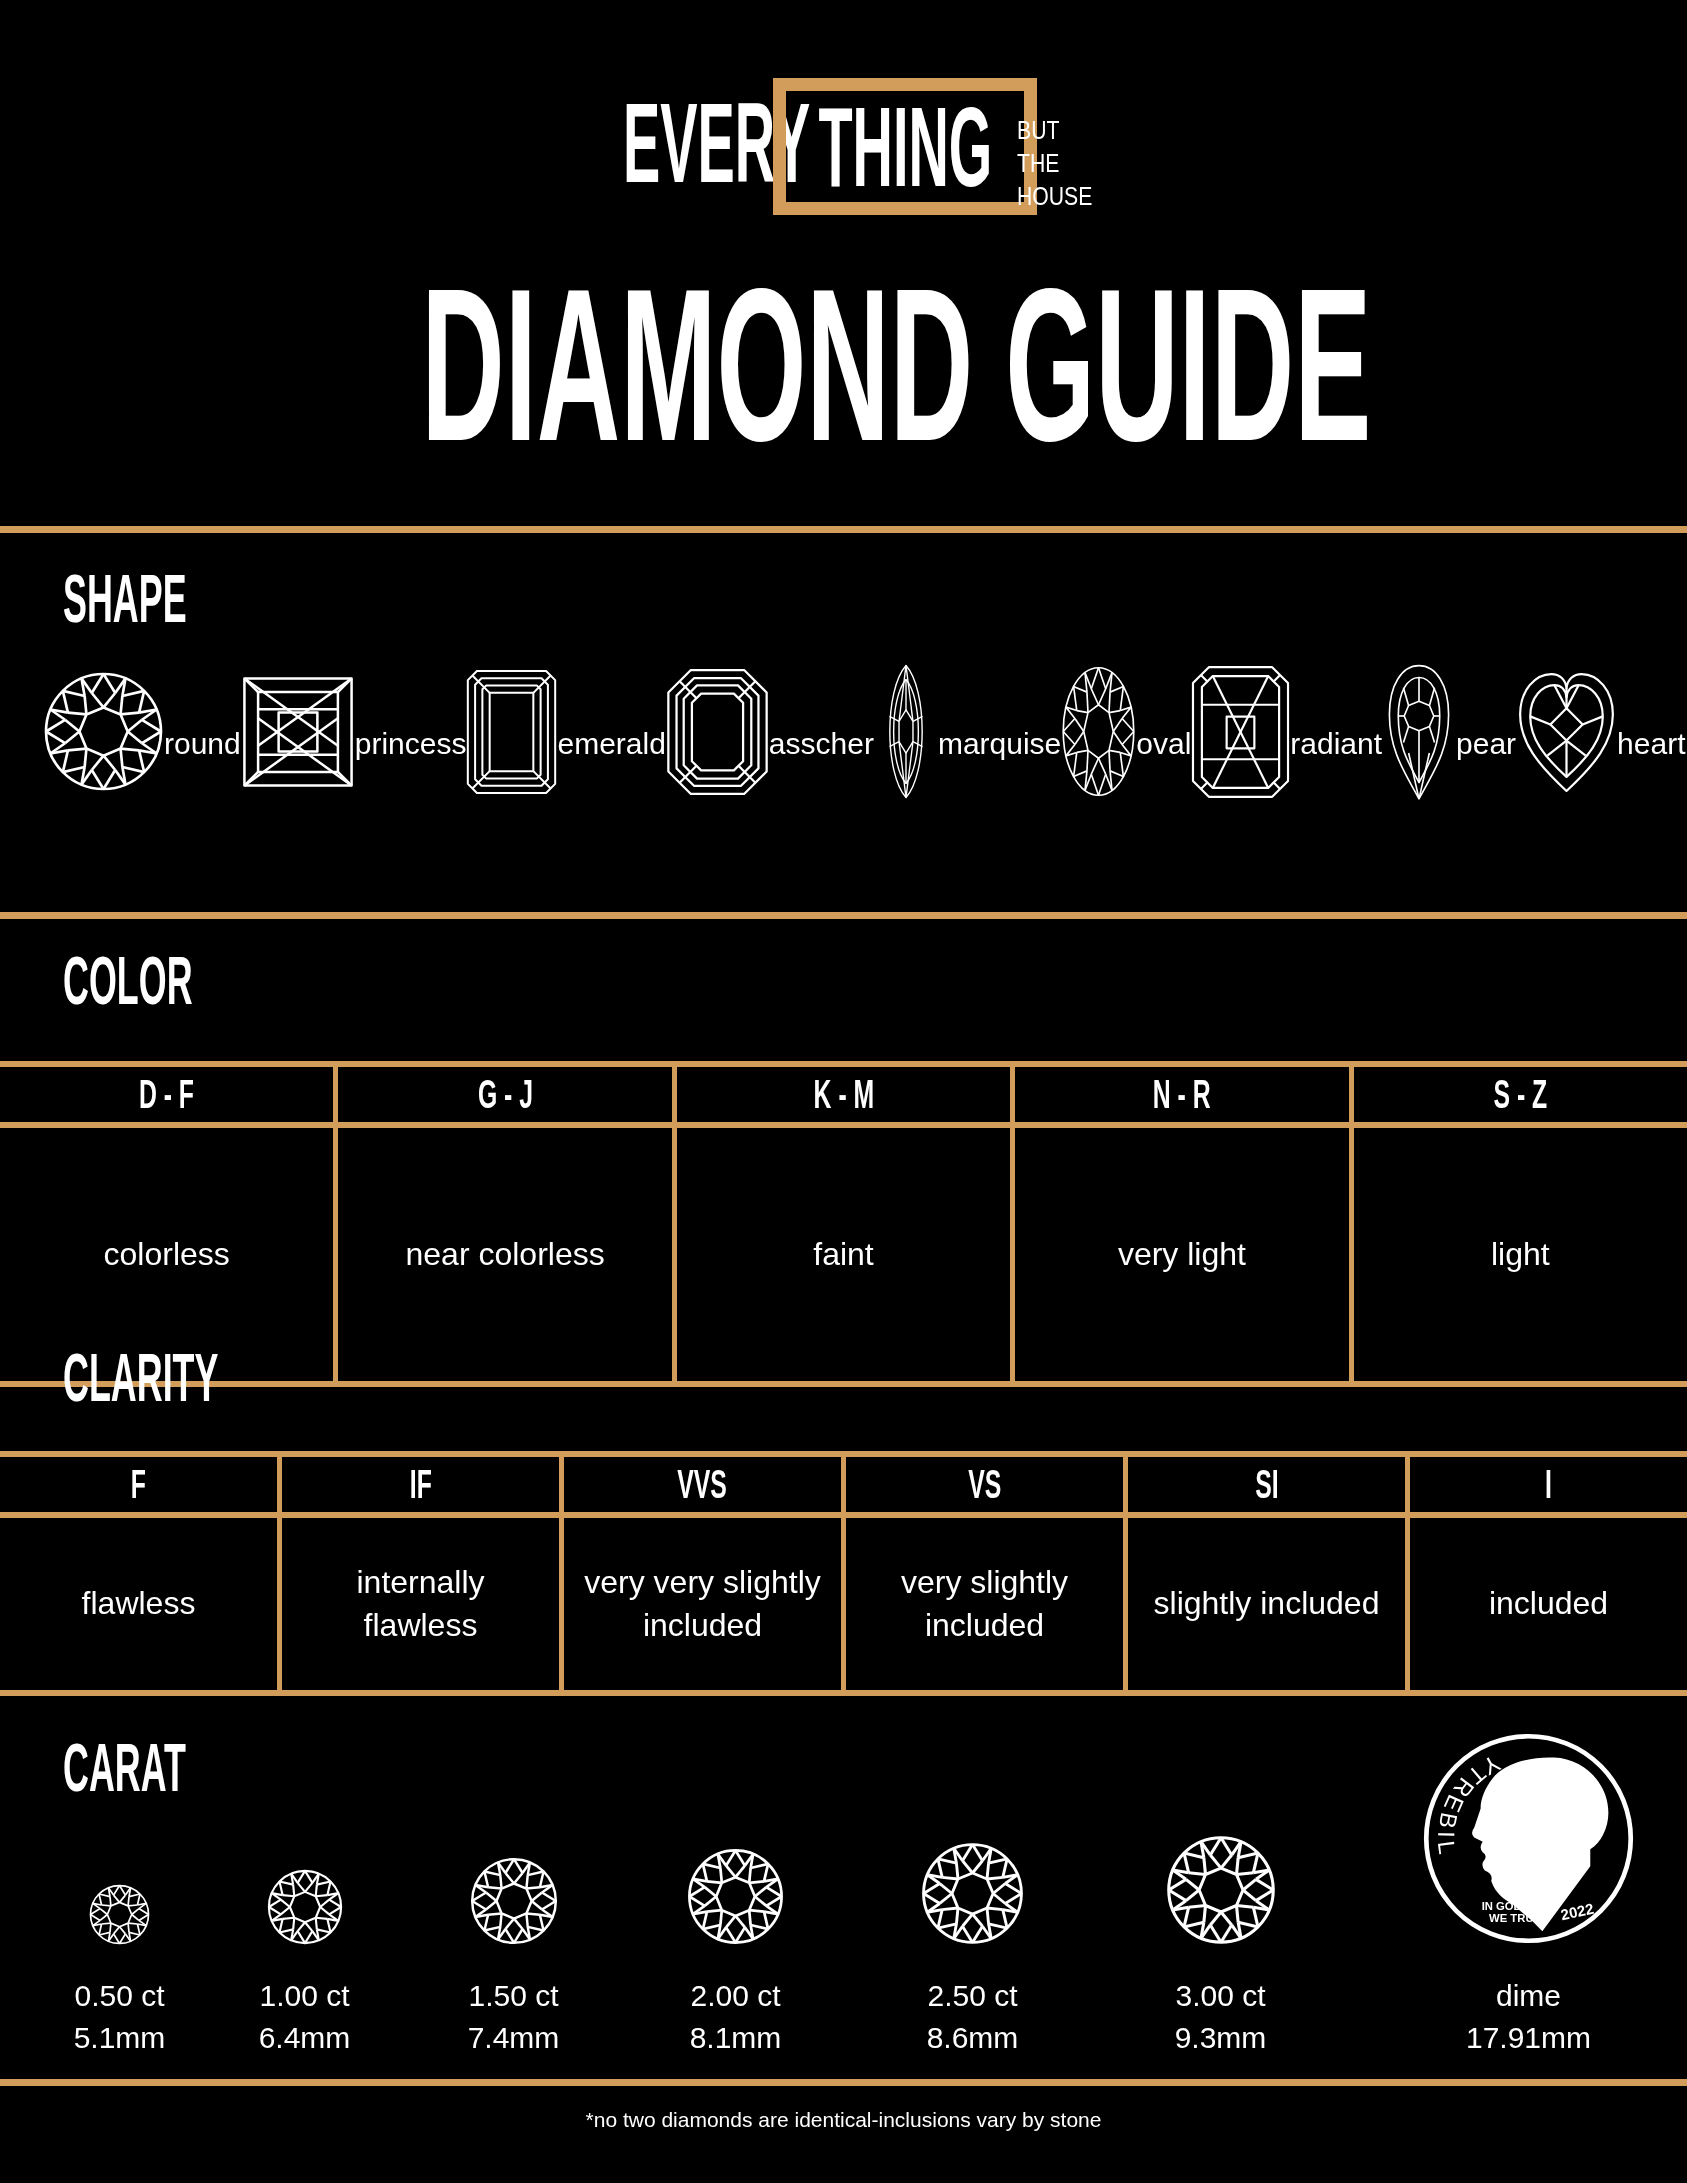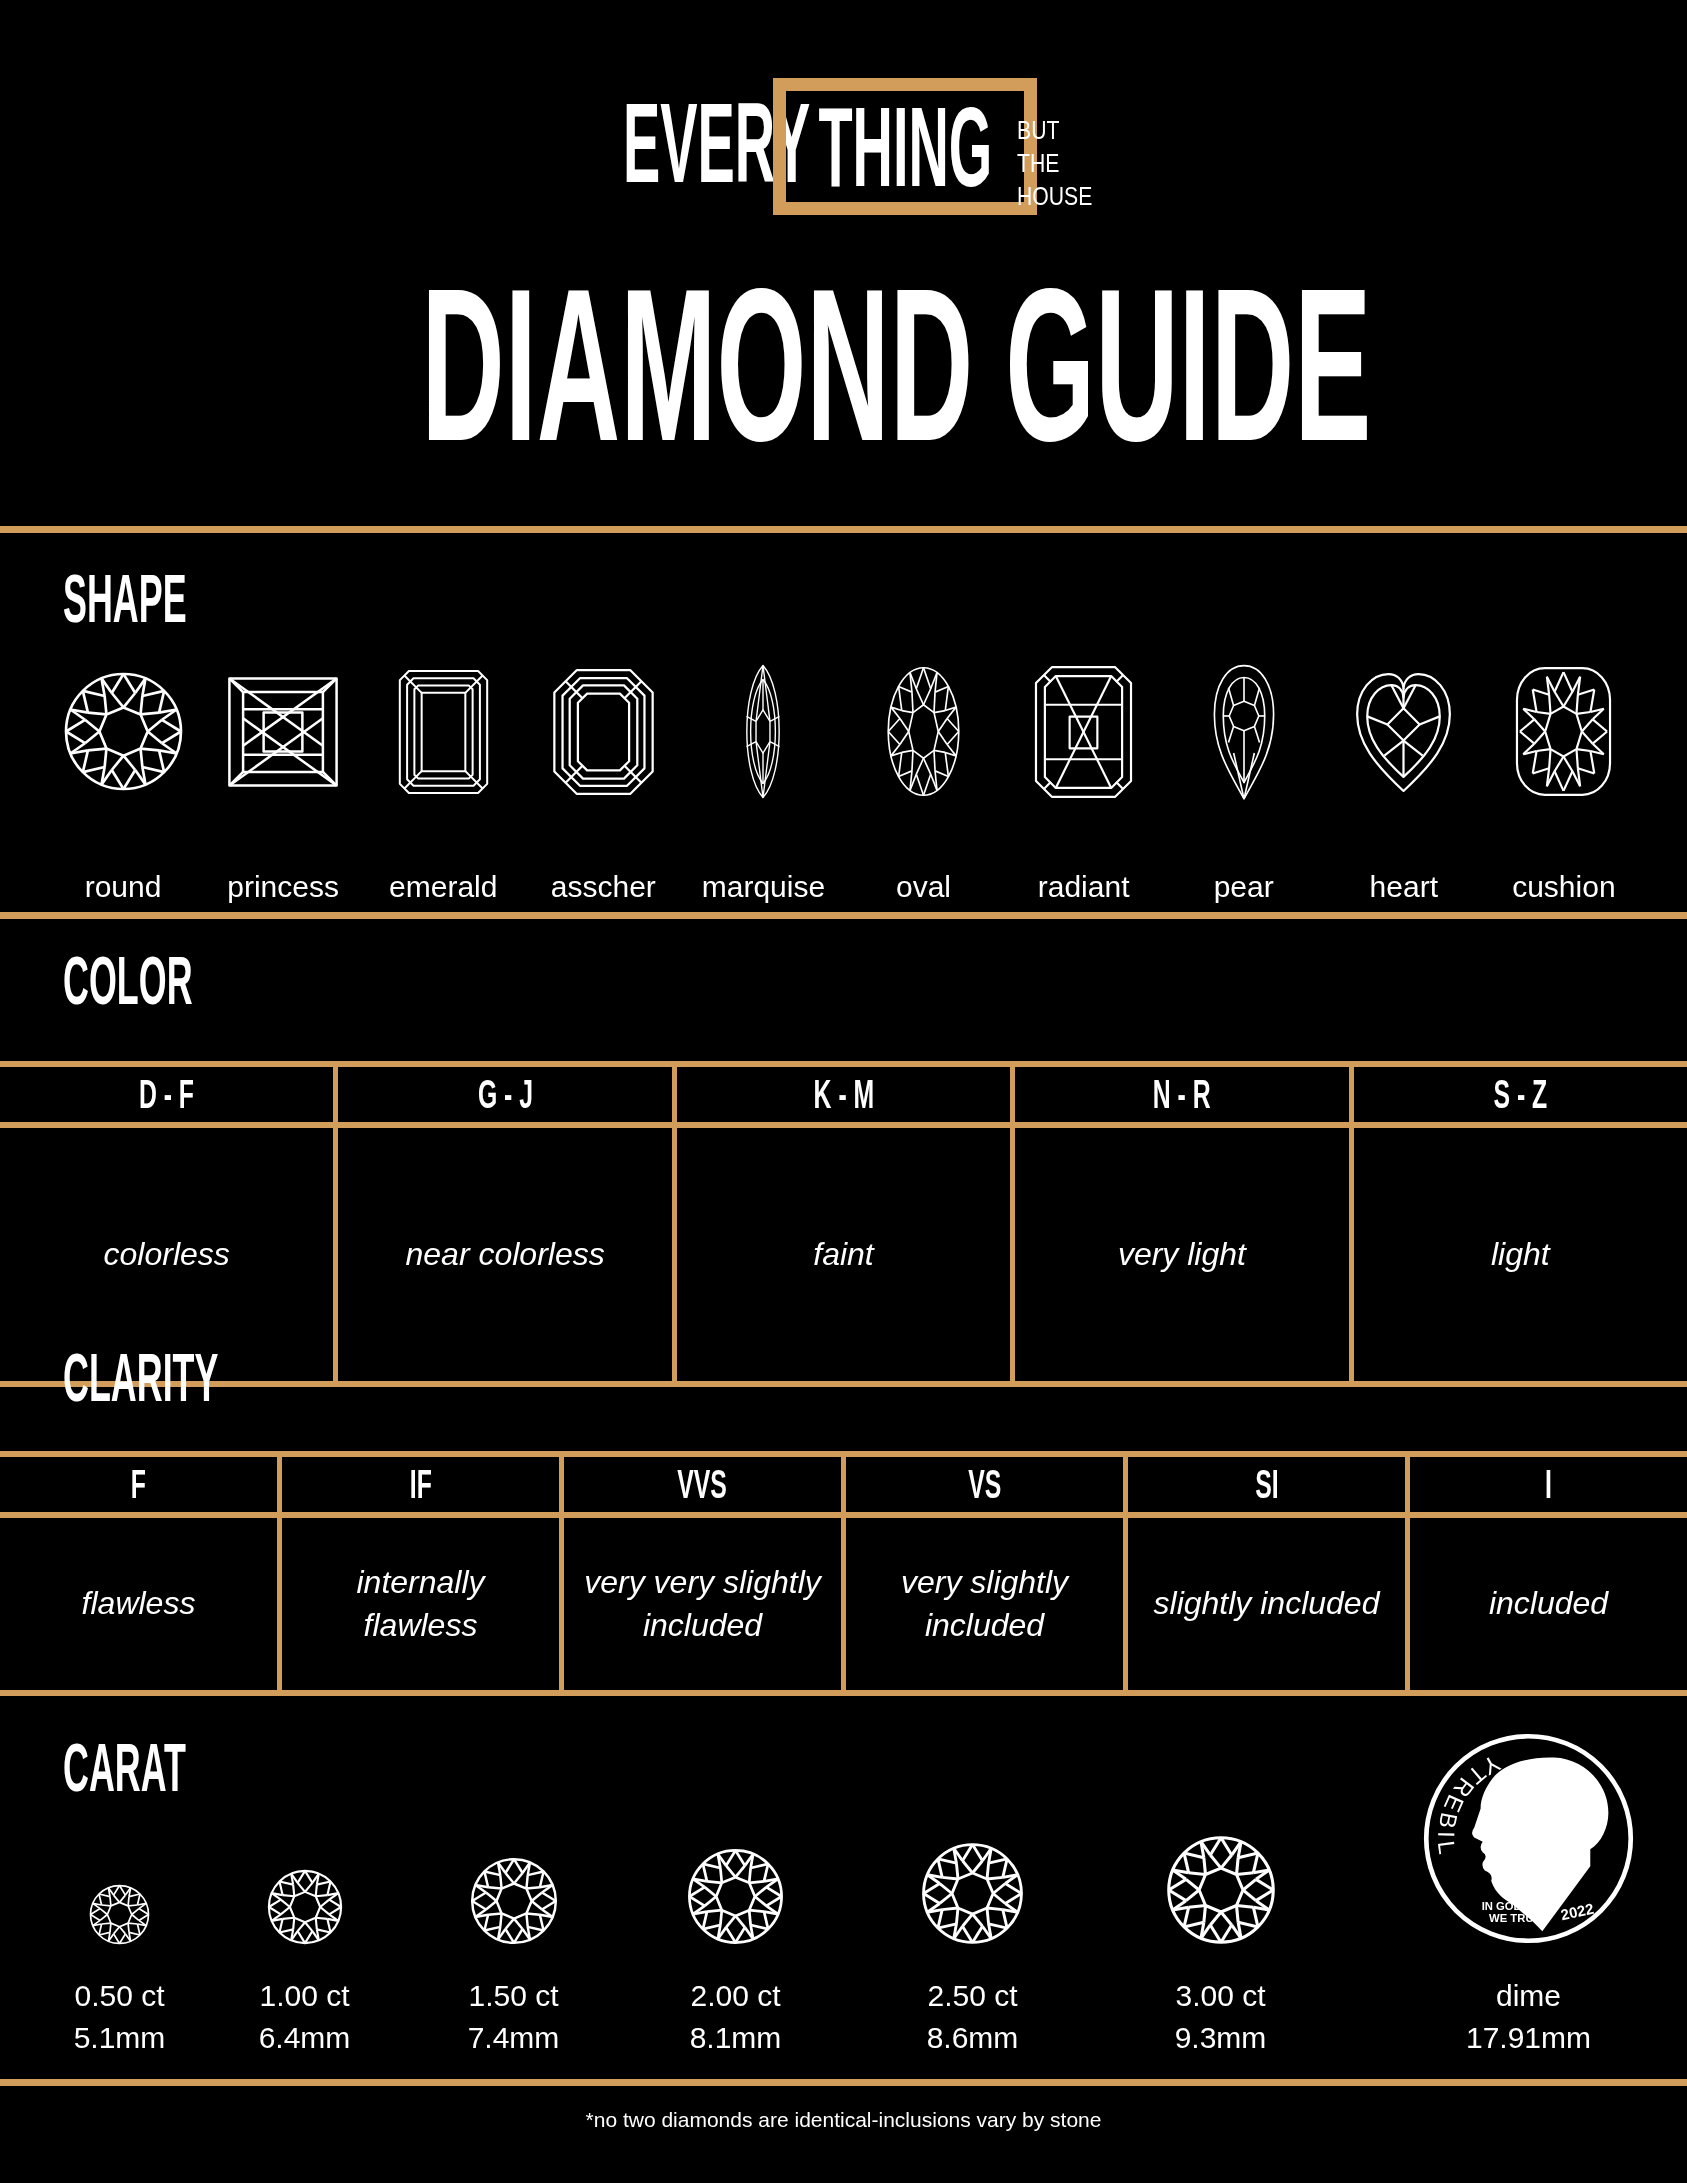--- a/index.html
+++ b/index.html
@@ -24,32 +24,32 @@
 
   
   .rule{position:absolute;left:0;width:1687px;height:6.6px;background:var(--gold);}
 
   
   .sec-heading{position:absolute;left:63px;font-size:69px;font-weight:bold;line-height:1;}
   .sec-heading span{display:inline-block;transform:scaleX(.52);transform-origin:left top;white-space:nowrap;}
 
   
   .shape-row{position:absolute;left:43px;top:662px;width:1601px;display:flex;}
-  .shape-cell{flex:1 1 0;display:flex;flex-direction:column;align-items:center;gap:44px;}
+  .shape-cell{flex:1 1 0;display:flex;flex-direction:row;align-items:center;}
   .shape-slot{height:139px;display:flex;align-items:center;justify-content:center;}
   .shape-slot svg{display:block;}
   .shape-label{margin-top:25px;font-size:30px;}
 
   
   .grade-table{position:absolute;left:0;width:1687px;box-sizing:border-box;
     border-top:6.6px solid var(--gold);border-bottom:6.6px solid var(--gold);
     display:flex;flex-direction:column;}
   .g-row{display:flex;}
   .g-head{height:55px;border-bottom:6.6px solid var(--gold);box-sizing:content-box;}
-  .g-vals{flex:1 1 auto;font-style:italic;}
+  .g-vals{flex:1 1 auto;}
   .g-cell{flex:1 1 0;display:flex;align-items:center;justify-content:center;
     border-right:5.3px solid var(--gold);box-sizing:border-box;text-align:center;}
   .g-cell:last-child{border-right:none;}
   .g-grade{display:inline-block;font-size:40px;font-weight:bold;transform:scaleX(.62);white-space:nowrap;}
   .g-desc{font-size:32px;line-height:1.35;white-space:pre-line;}
 
   
   .carat-item{position:absolute;top:1727px;width:159px;display:flex;flex-direction:column;align-items:center;}
   .carat-item.dime{width:225px;}
   .carat-circlebox{height:218px;display:flex;align-items:flex-end;justify-content:center;}

